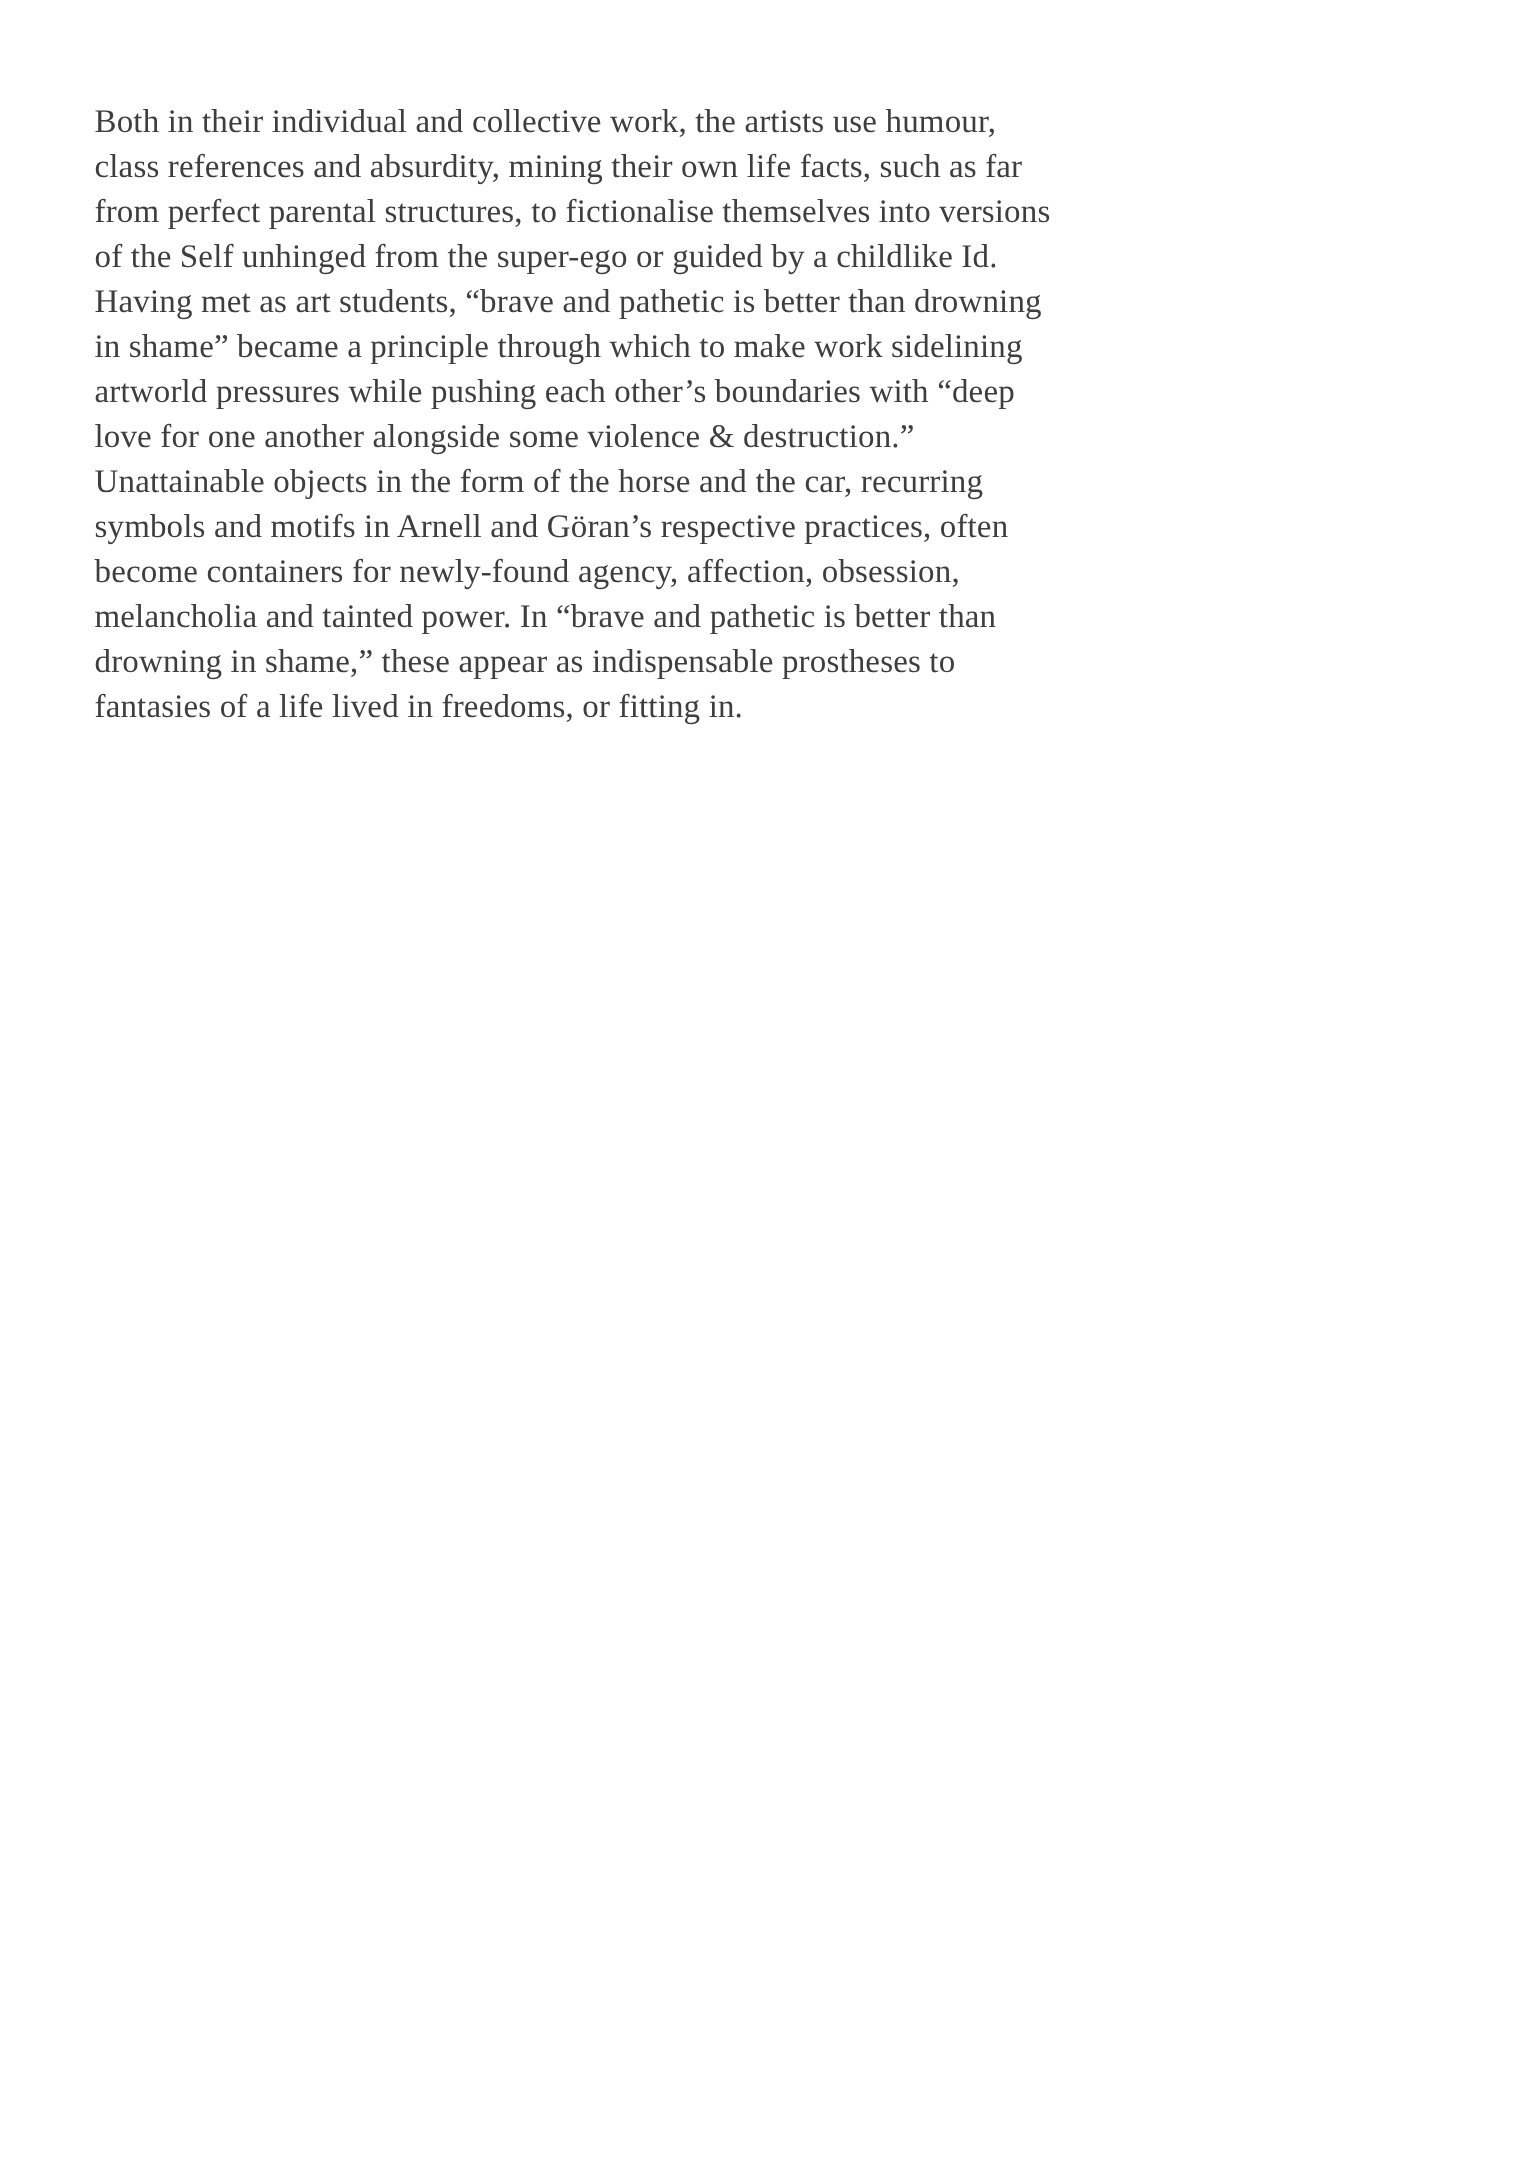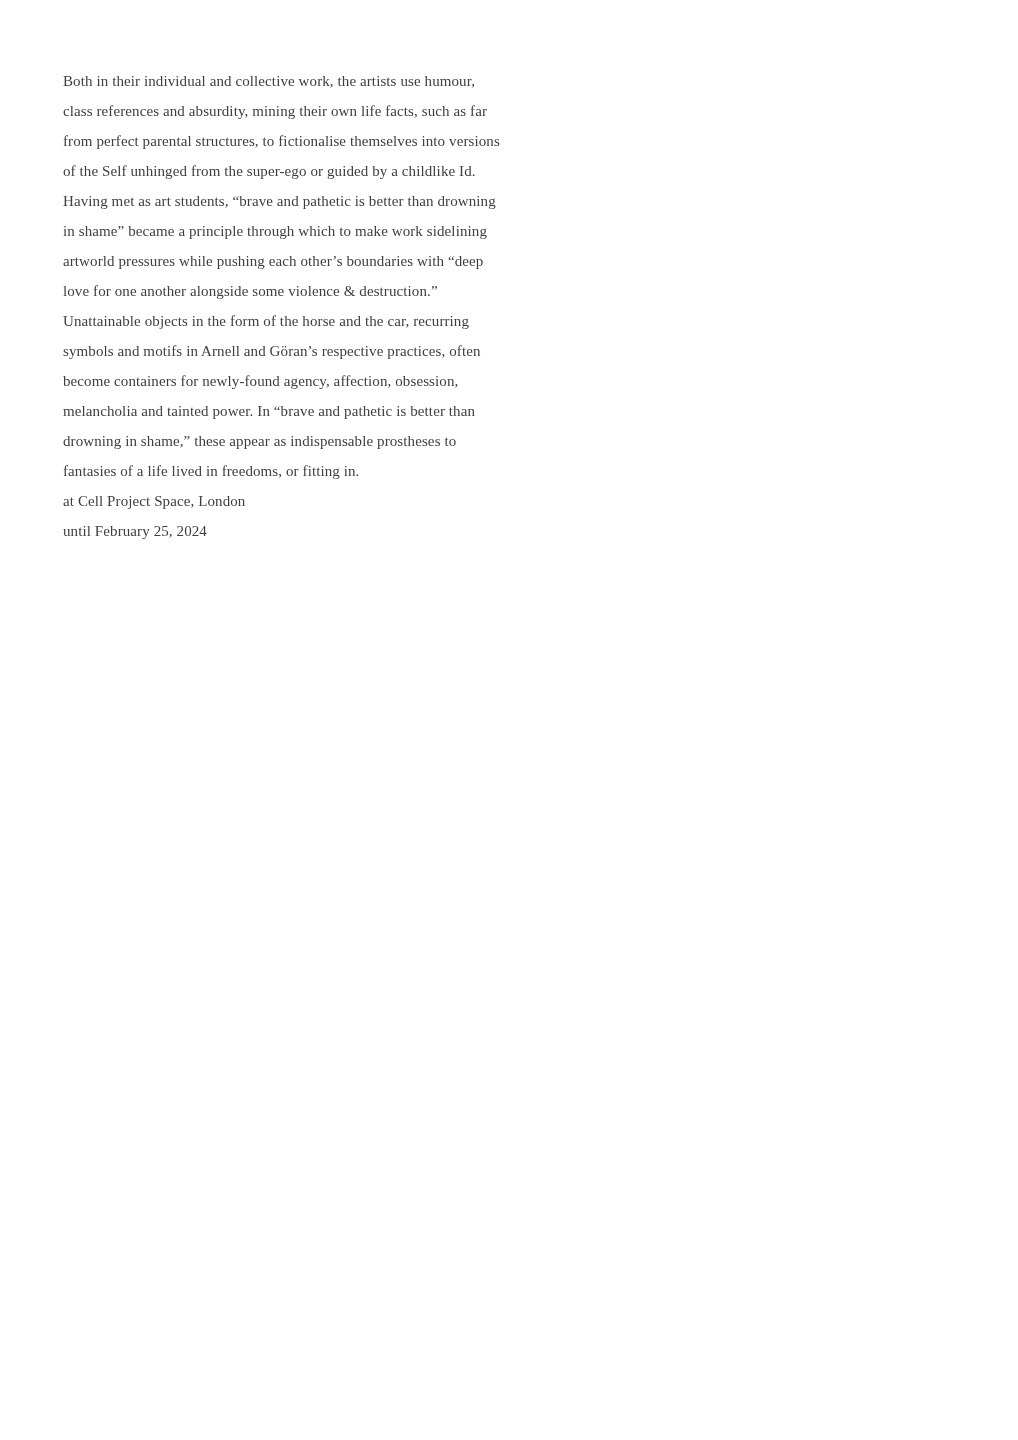--- a/index.html
+++ b/index.html
@@ -11,21 +11,21 @@
     width: 1018px;
     height: 1440px;
     position: relative;
     overflow: hidden;
   }
   .page-text {
     position: absolute;
     left: 63px;
     top: 66px;
     font-family: "Liberation Serif", "DejaVu Serif", serif;
-    font-size: 15px;
+    font-size: 22px;
     line-height: 30px;
     color: #3e3e3e;
     letter-spacing: 0.1px;
   }
   .page-text p {
     margin: 0;
     white-space: pre-line; 
   }
   .intro-paragraph   { margin-bottom: 30px; }
   .objects-paragraph { margin-bottom: 45px; }
@@ -45,15 +45,13 @@
 love for one another alongside some violence &amp; destruction.”</p>
 
   <p class="objects-paragraph">Unattainable objects in the form of the horse and the car, recurring
 symbols and motifs in Arnell and Göran’s respective practices, often
 become containers for newly-found agency, affection, obsession,
 melancholia and tainted power. In “brave and pathetic is better than
 drowning in shame,” these appear as indispensable prostheses to
 fantasies of a life lived in freedoms, or fitting in.</p>
 
 
-  <p class="venue-block">at Cell Project Space, London
-until February 25, 2024</p>
 </main>
 
 </body></html>

